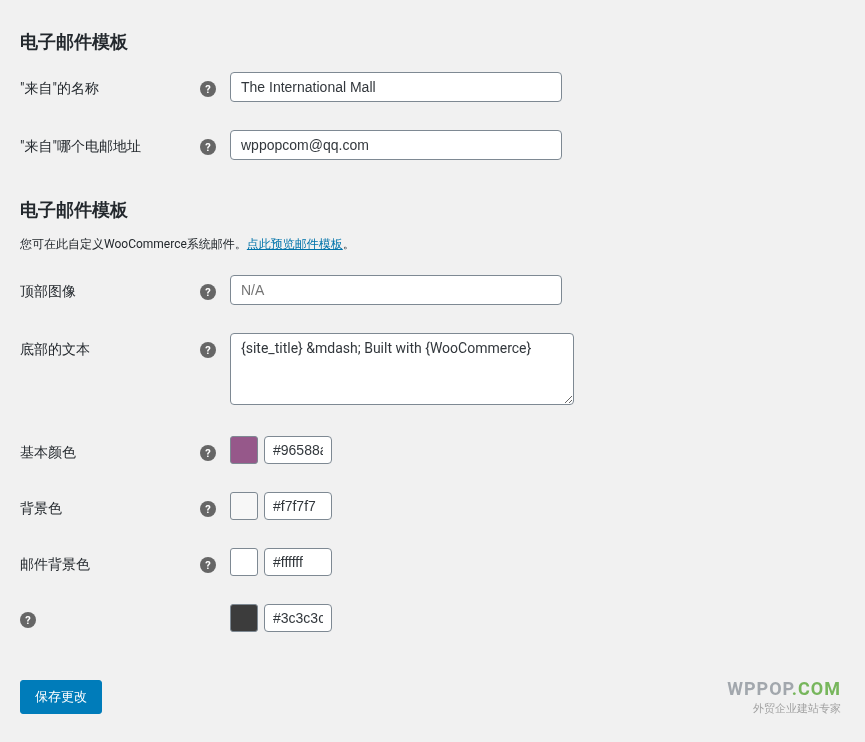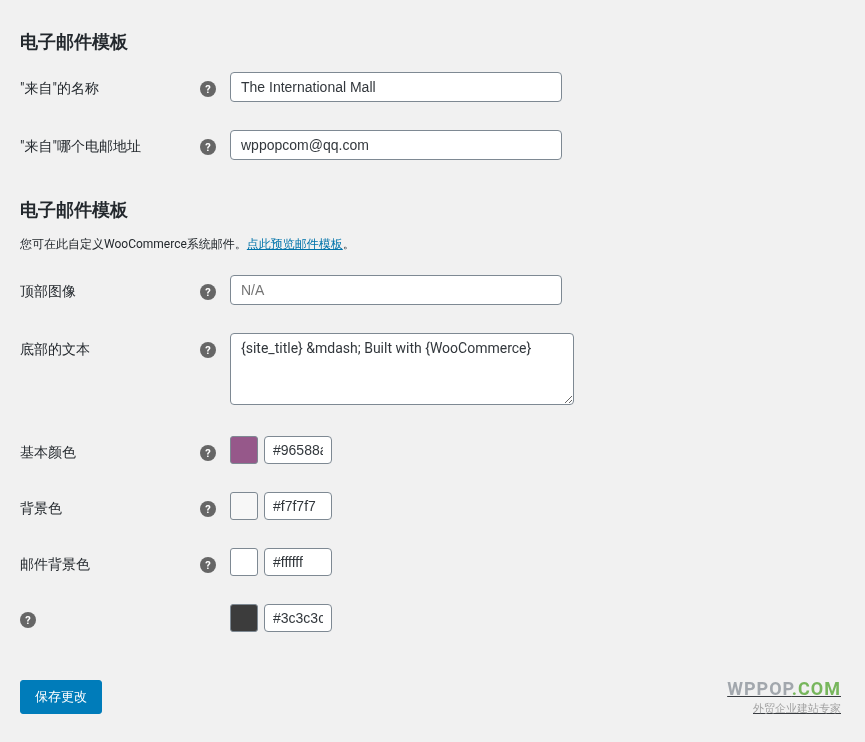--- a/index.html
+++ b/index.html
@@ -121,21 +121,20 @@
       font-size: 13px;
       cursor: pointer;
       margin-top: 20px;
     }
     .watermark {
       position: absolute;
       bottom: 18px;
       right: 24px;
       text-align: right;
       opacity: 0.9;
-      text-decoration: underline;
     }
     .watermark-title {
       font-size: 18px;
       font-weight: bold;
       letter-spacing: 1px;
     }
     .watermark-title .wp {
       color: #9aa0a6;
     }
     .watermark-title .com {

